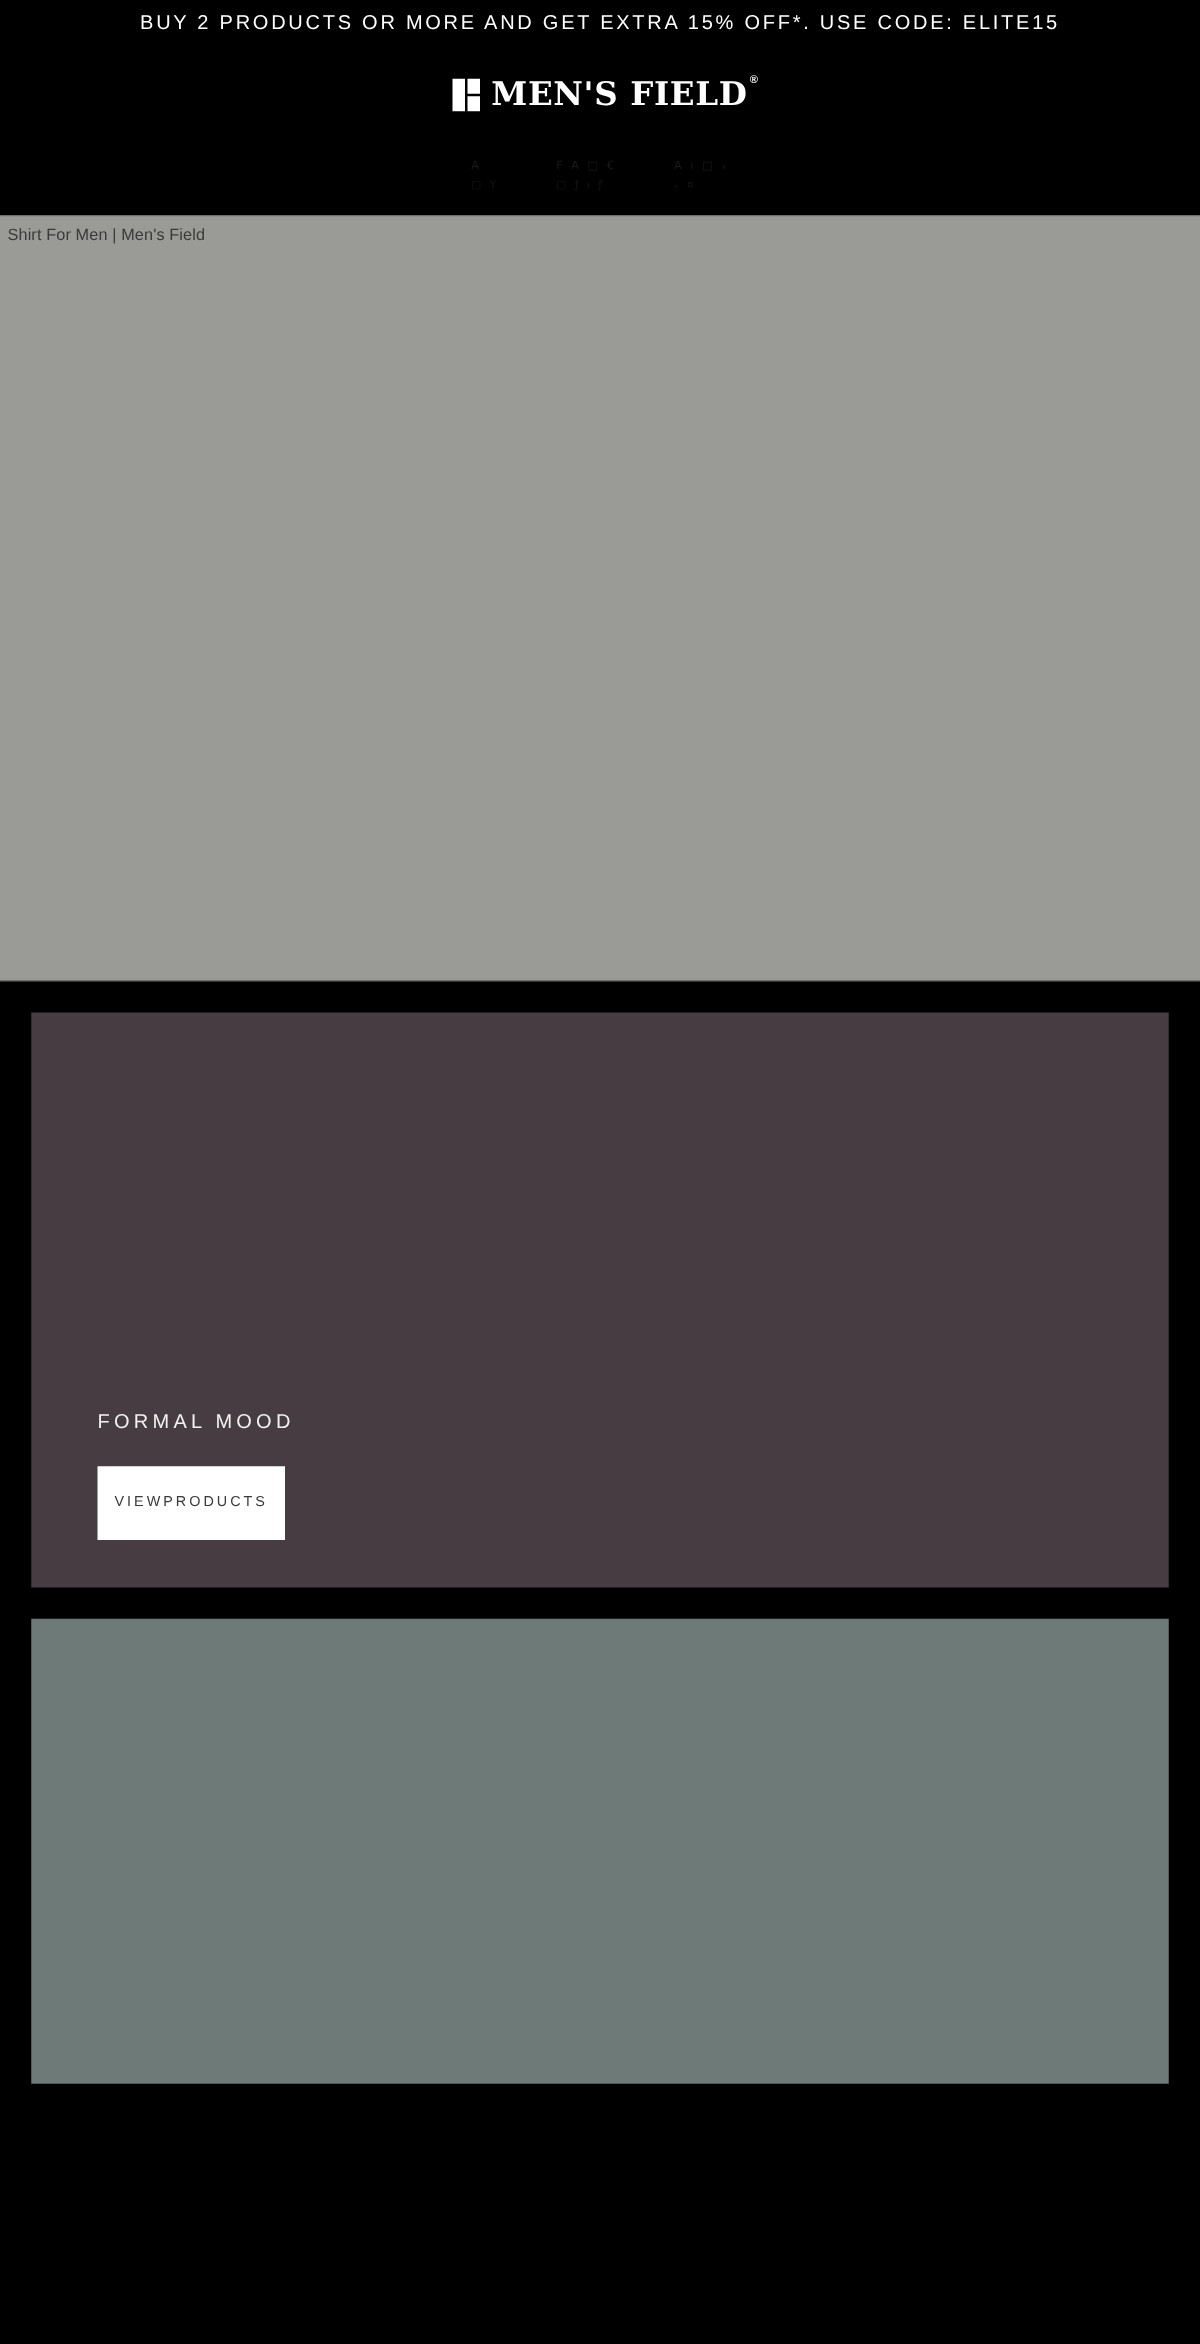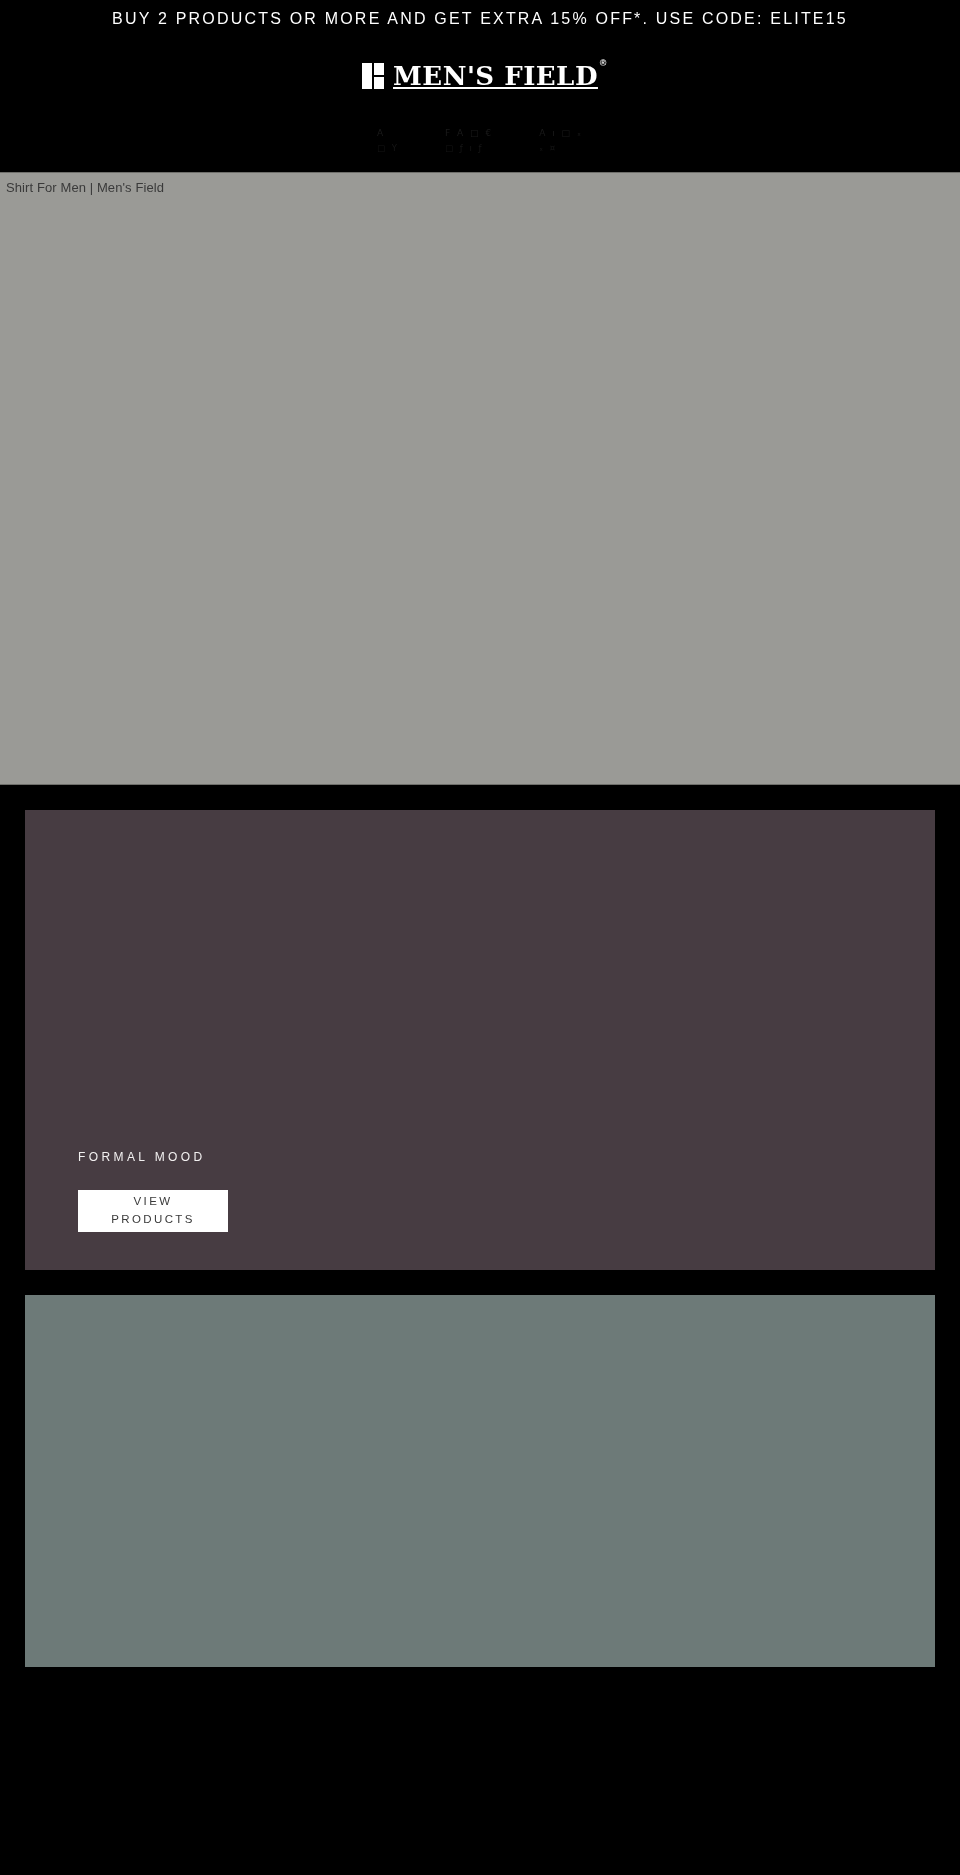--- a/index.html
+++ b/index.html
@@ -57,21 +57,20 @@
   .logo-mark i.tall { grid-row: span 2; }
   .logo-text {
     color: #ffffff;
     font-family: "DejaVu Serif", "Liberation Serif", serif;
     font-size: 26px;
     font-weight: 700;
     letter-spacing: 0.5px;
     line-height: 1;
     position: relative;
     white-space: nowrap;
-    text-decoration: underline;
   }
   .logo-reg {
     position: absolute;
     top: -4px;
     right: -9px;
     font-size: 9px;
     font-family: "Liberation Sans", sans-serif;
     color: #ffffff;
   }
 
@@ -144,34 +143,34 @@
     background: #6D7A78;
   }
 
   .card-body {
     position: absolute;
     left: 53px;
     bottom: 38px;
   }
   .card-title {
     color: #f2f0f0;
-    font-size: 12px;
+    font-size: 16px;
     letter-spacing: 3.4px;
     font-weight: 400;
     margin-bottom: 26px;
     font-family: "Liberation Sans", sans-serif;
   }
   .card-btn {
     width: 150px;
-    height: 42px;
+    height: 59px;
     background: #ffffff;
     color: #3a3a3a;
     border: none;
     display: flex;
-    flex-direction: column;
+    flex-direction: row;
     align-items: center;
     justify-content: center;
     font-size: 11.5px;
     letter-spacing: 2.4px;
     line-height: 1.55;
     cursor: pointer;
     font-family: "Liberation Sans", sans-serif;
     text-align: center;
   }
 </style>

